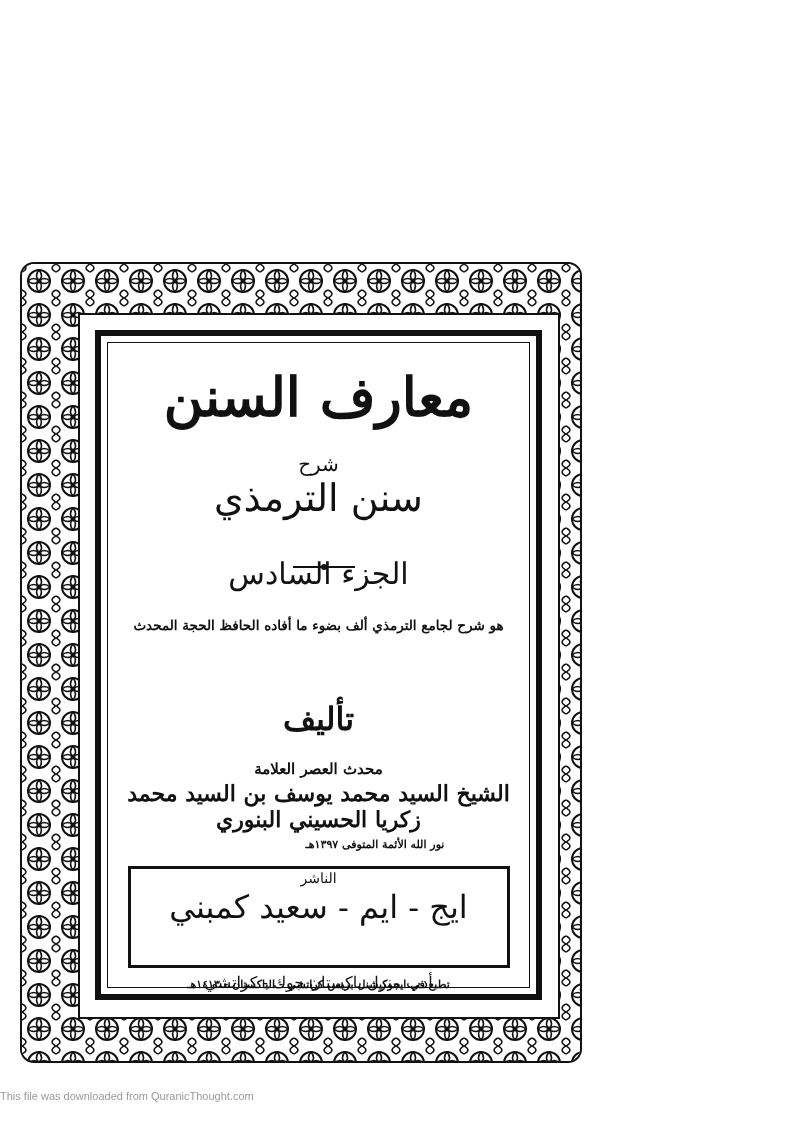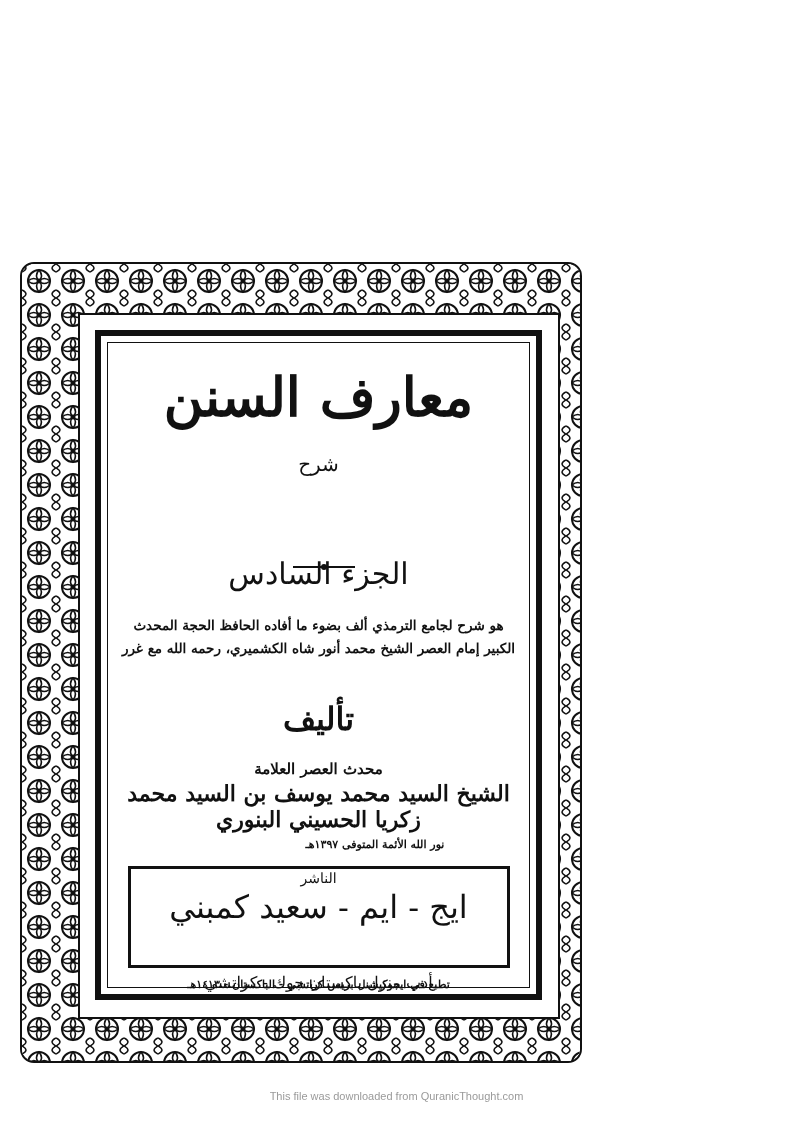--- a/index.html
+++ b/index.html
@@ -48,21 +48,21 @@
   .publisher-box {
     position:absolute; left:128px; top:866px; width:382px; height:102px;
     border:3px solid #111; box-sizing:border-box; background:#fff;
   }
   .pub-label { top:870px; font-size:14px; }
   .pub-name { top:888px; font-size:32px; font-weight:normal; }
   .pub-addr { top:935px; font-size:16px;margin-top:38px; }
   .printed { top:978px; font-size:11px; font-weight:bold; }
 
   .footer-note {
-    position:absolute; left:0; width:793px; top:1090px; text-align:center;
+    position:absolute; left:0; width:793px; top:1090px; 
     font-family:"Liberation Sans", sans-serif; font-size:11px; color:#9a9a9a;
   }
 </style>
 </head>
 <body>
 
 <div class="page">
 
   <div class="ornament">
     <svg width="558" height="797" viewBox="0 0 558 797">
@@ -81,28 +81,28 @@
       <rect x="0" y="0" width="558" height="797" rx="12" fill="url(#flo)"></rect>
     </svg>
   </div>
   <div class="ornament-inner-mask" style="left:78px;top:313px;width:482px;height:706px;border:2px solid #111;box-sizing:border-box;"></div>
 
   <div class="frame-outer"></div>
   <div class="frame-inner"></div>
 
   <div class="ar title-main">معارف السنن</div>
   <div class="ar title-sharh">شرح</div>
+  <div class="ar title-sub">سنن الترمذي</div>
 
   <div class="divider"></div>
 
   <div class="ar volume">الجزء السادس</div>
 
   <div class="ar desc">
     <div>هو شرح لجامع الترمذي ألف بضوء ما أفاده الحافظ الحجة المحدث</div>
-    <div>الكبير إمام العصر الشيخ محمد أنور شاه الكشميري، رحمه الله مع غرر</div>
   </div>
 
   <div class="ar taleef">تأليف</div>
   <div class="ar muhaddith">محدث العصر العلامة</div>
   <div class="ar author">الشيخ السيد محمد يوسف بن السيد محمد زكريا الحسيني البنوري</div>
   <div class="ar died">نور الله الأئمة المتوفى ١٣٩٧هـ</div>
 
   <div class="publisher-box"></div>
   <div class="ar pub-label">الناشر</div>
   <div class="ar pub-name">ايج - ايم - سعيد كمبني</div>

